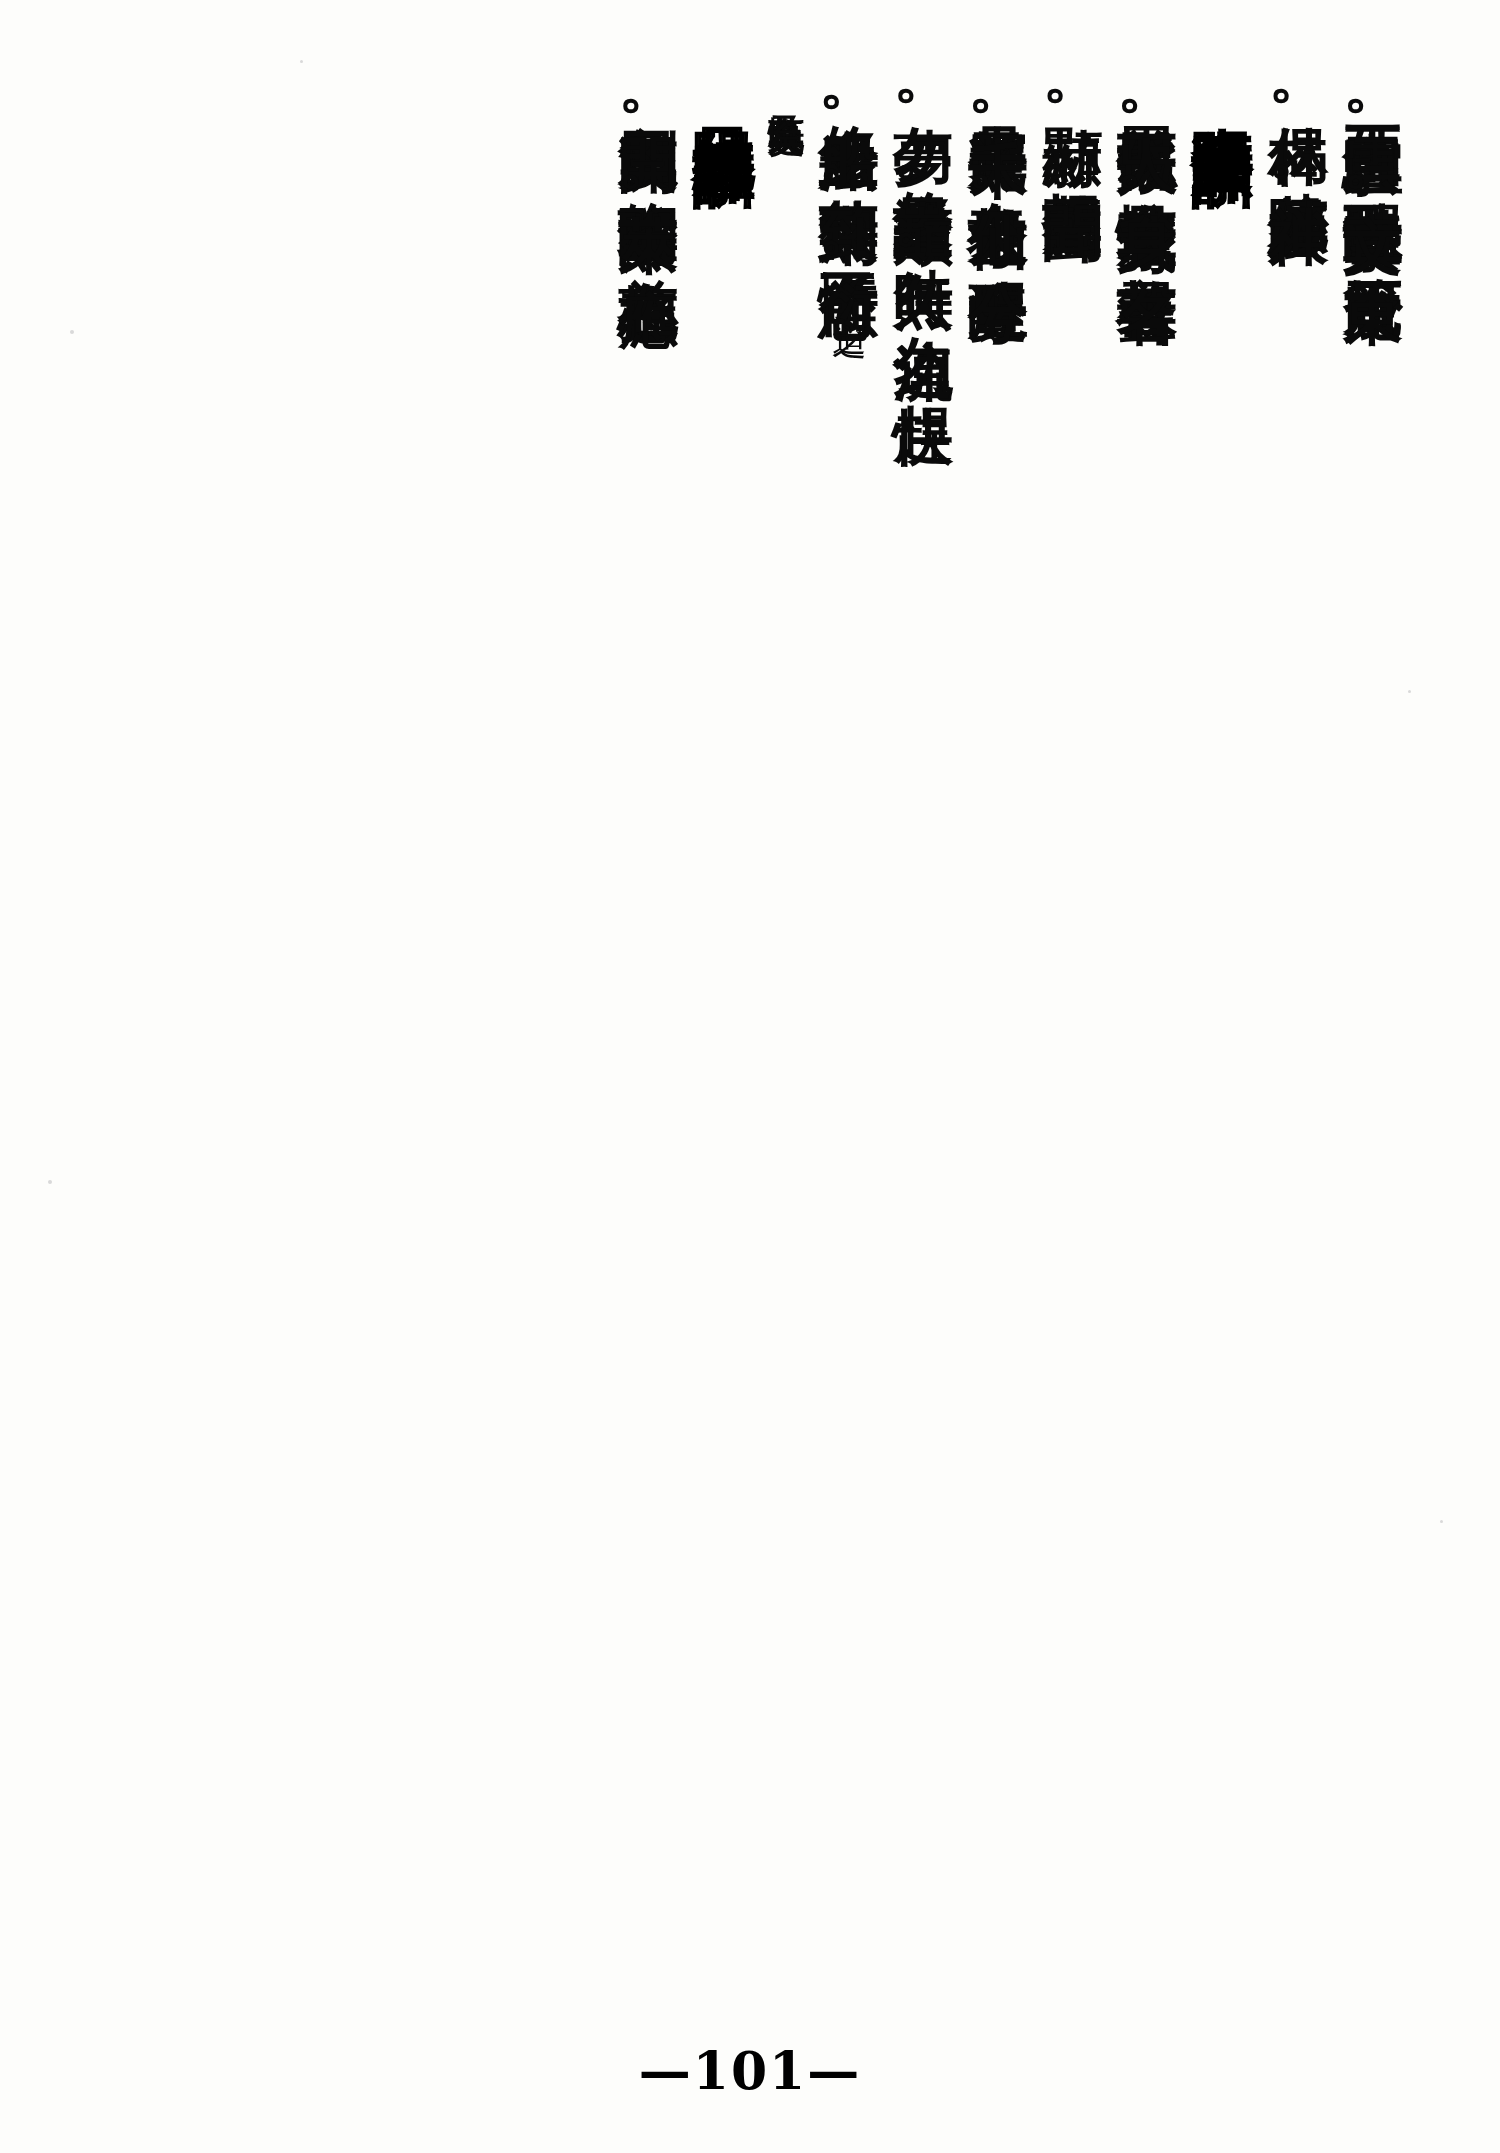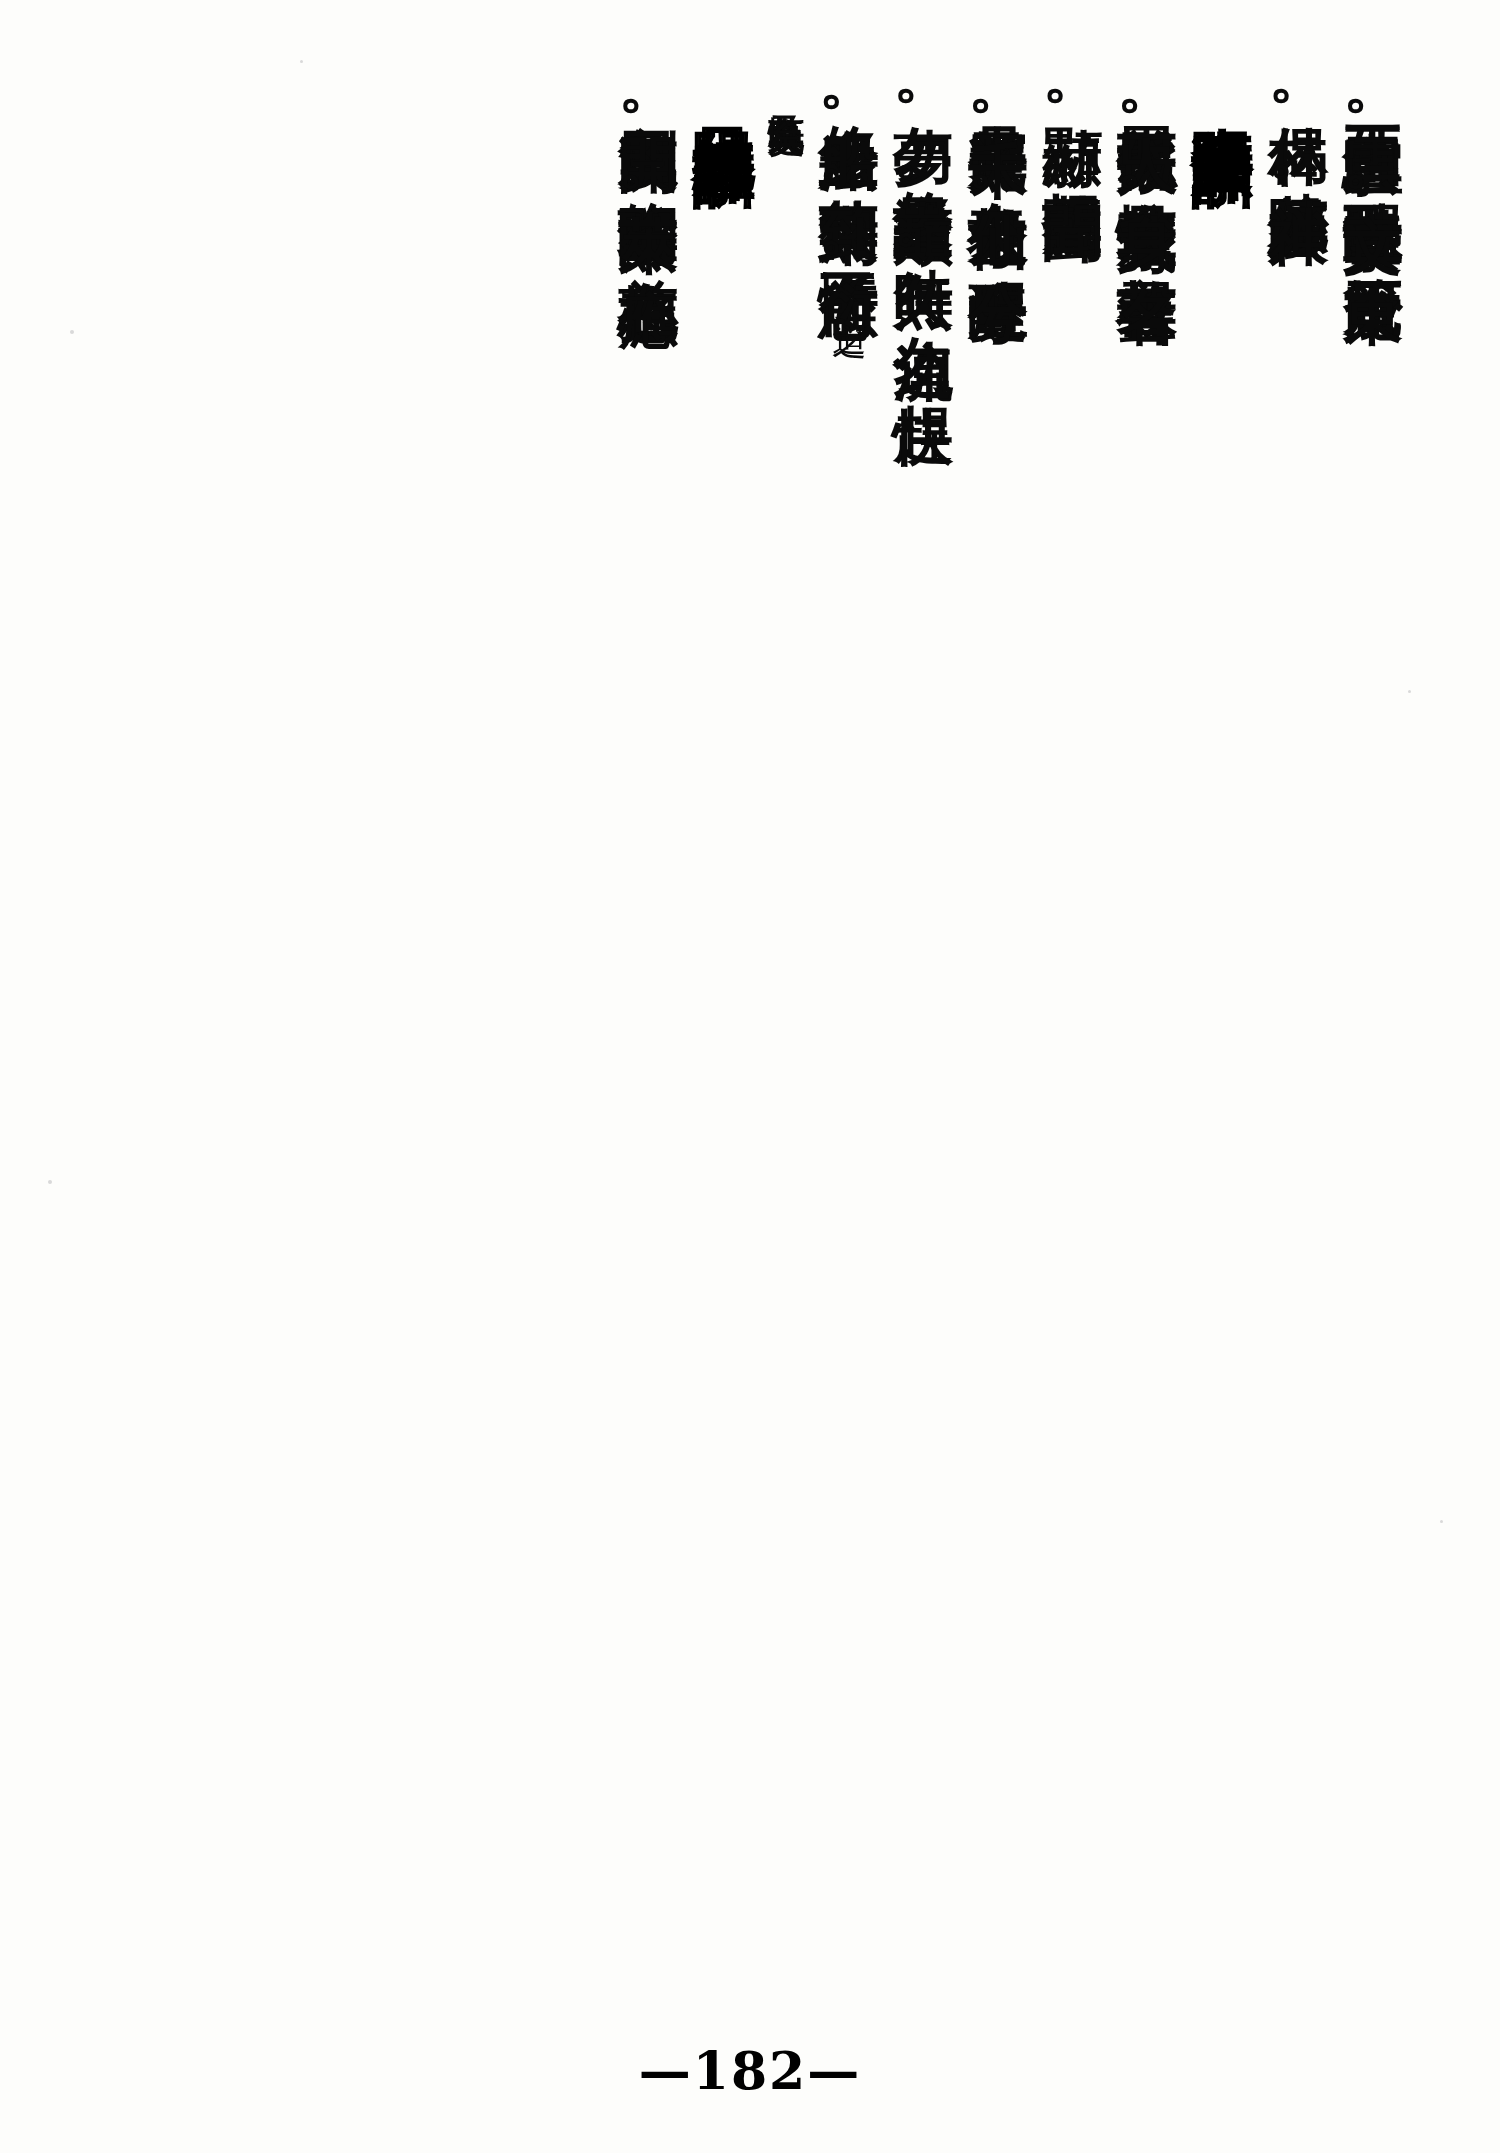--- a/index.html
+++ b/index.html
@@ -110,21 +110,21 @@
     <div class="column">勿夢。修身證果上蓬巔。時無久。勿流連。趕快</div>
 
     <div class="column"><span>修身上法船。莫待無常來到。悔不了前愆。</span><span class="annot">追之</span></div>
 
     <div class="column small">莫及悔之晚矣</div>
     <div class="column heading">呂純陽祖師降訓示</div>
     <div class="column">負劍凌風笑口開。倏辭瑤闕降蕪萊。慈心在抱應</div>
 
   </div>
 
-  <div id="page-number">—182—</div>
+  <div id="page-number">—101—</div>
 
   <div class="speckle" style="left:70px;  top:330px;  width:4px; height:4px;"></div>
   <div class="speckle" style="left:1408px; top:690px;  width:3px; height:3px;"></div>
   <div class="speckle" style="left:48px;  top:1180px; width:4px; height:4px;"></div>
   <div class="speckle" style="left:1440px; top:1520px; width:3px; height:3px;"></div>
   <div class="speckle" style="left:300px;  top:60px;   width:3px; height:3px;"></div>
 
 </div>
 
 </body></html>

